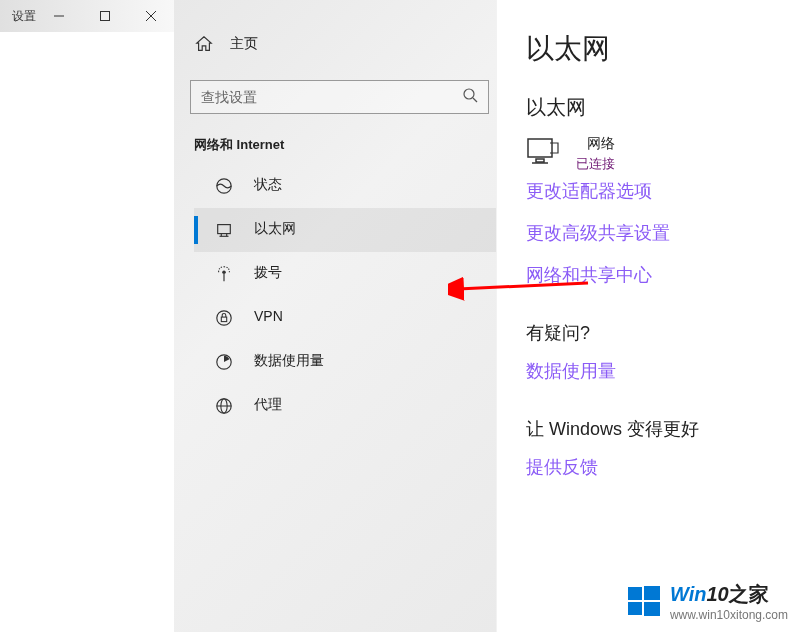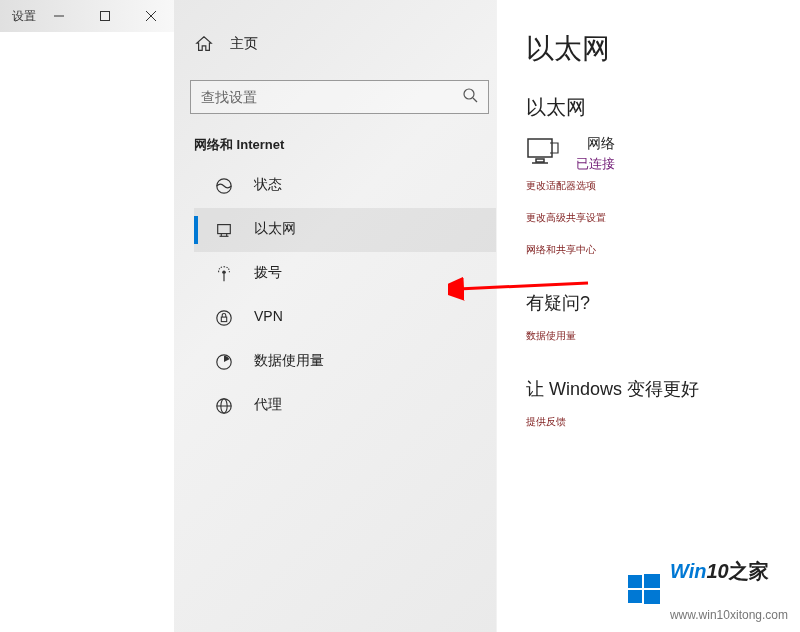--- a/index.html
+++ b/index.html
@@ -38,27 +38,27 @@
     .main { flex: 1; padding: 30px 30px 0 30px; overflow: hidden; background: #fff; }
     .page-title { font-size: 28px; font-weight: 400; color: #222; margin-bottom: 26px; }
     .section-title { font-size: 20px; font-weight: 400; color: #222; margin-bottom: 14px; }
     .section-title.sm { font-size: 18px; margin-top: 34px; margin-bottom: 14px; }
     
     .net-row { display: flex; align-items: center; margin-bottom: 6px; }
     .net-icon { width: 34px; height: 30px; margin-right: 16px; }
     .net-info .name { font-size: 14px; color: #222; text-align: right; }
     .net-info .status { font-size: 13px; color: #701a75; margin-top: 2px; }
     
-    .link { color: #7f1d1d; font-size: 10px; display: block; margin-bottom: 18px; cursor: pointer; font-family: Liberation Mono, monospace; }
+    .link { color: #8b5cf6; font-size: 18px; display: block; margin-bottom: 18px; cursor: pointer; font-family: Liberation Mono, monospace; }
     
     .arrow { position: absolute; left: 448px; top: 275px; pointer-events: none; }
     
     .watermark { position: absolute; right: 12px; bottom: 10px; display: flex; align-items: center; gap: 8px; }
     .wm-logo { width: 36px; height: 36px; }
-    .wm-text { display: flex; flex-direction: column; gap: 23px; }
+    .wm-text { display: flex; flex-direction: column; }
     .wm-title { font-size: 20px; font-weight: bold; color: #222; font-style: italic; }
     .wm-title span { color: #0078d4; }
     .wm-url { font-size: 12px; color: #777; }
   </style>
 </head>
 <body>
 
 <div class="window">
   <div class="titlebar">
     <div class="titlebar-title">设置</div>

